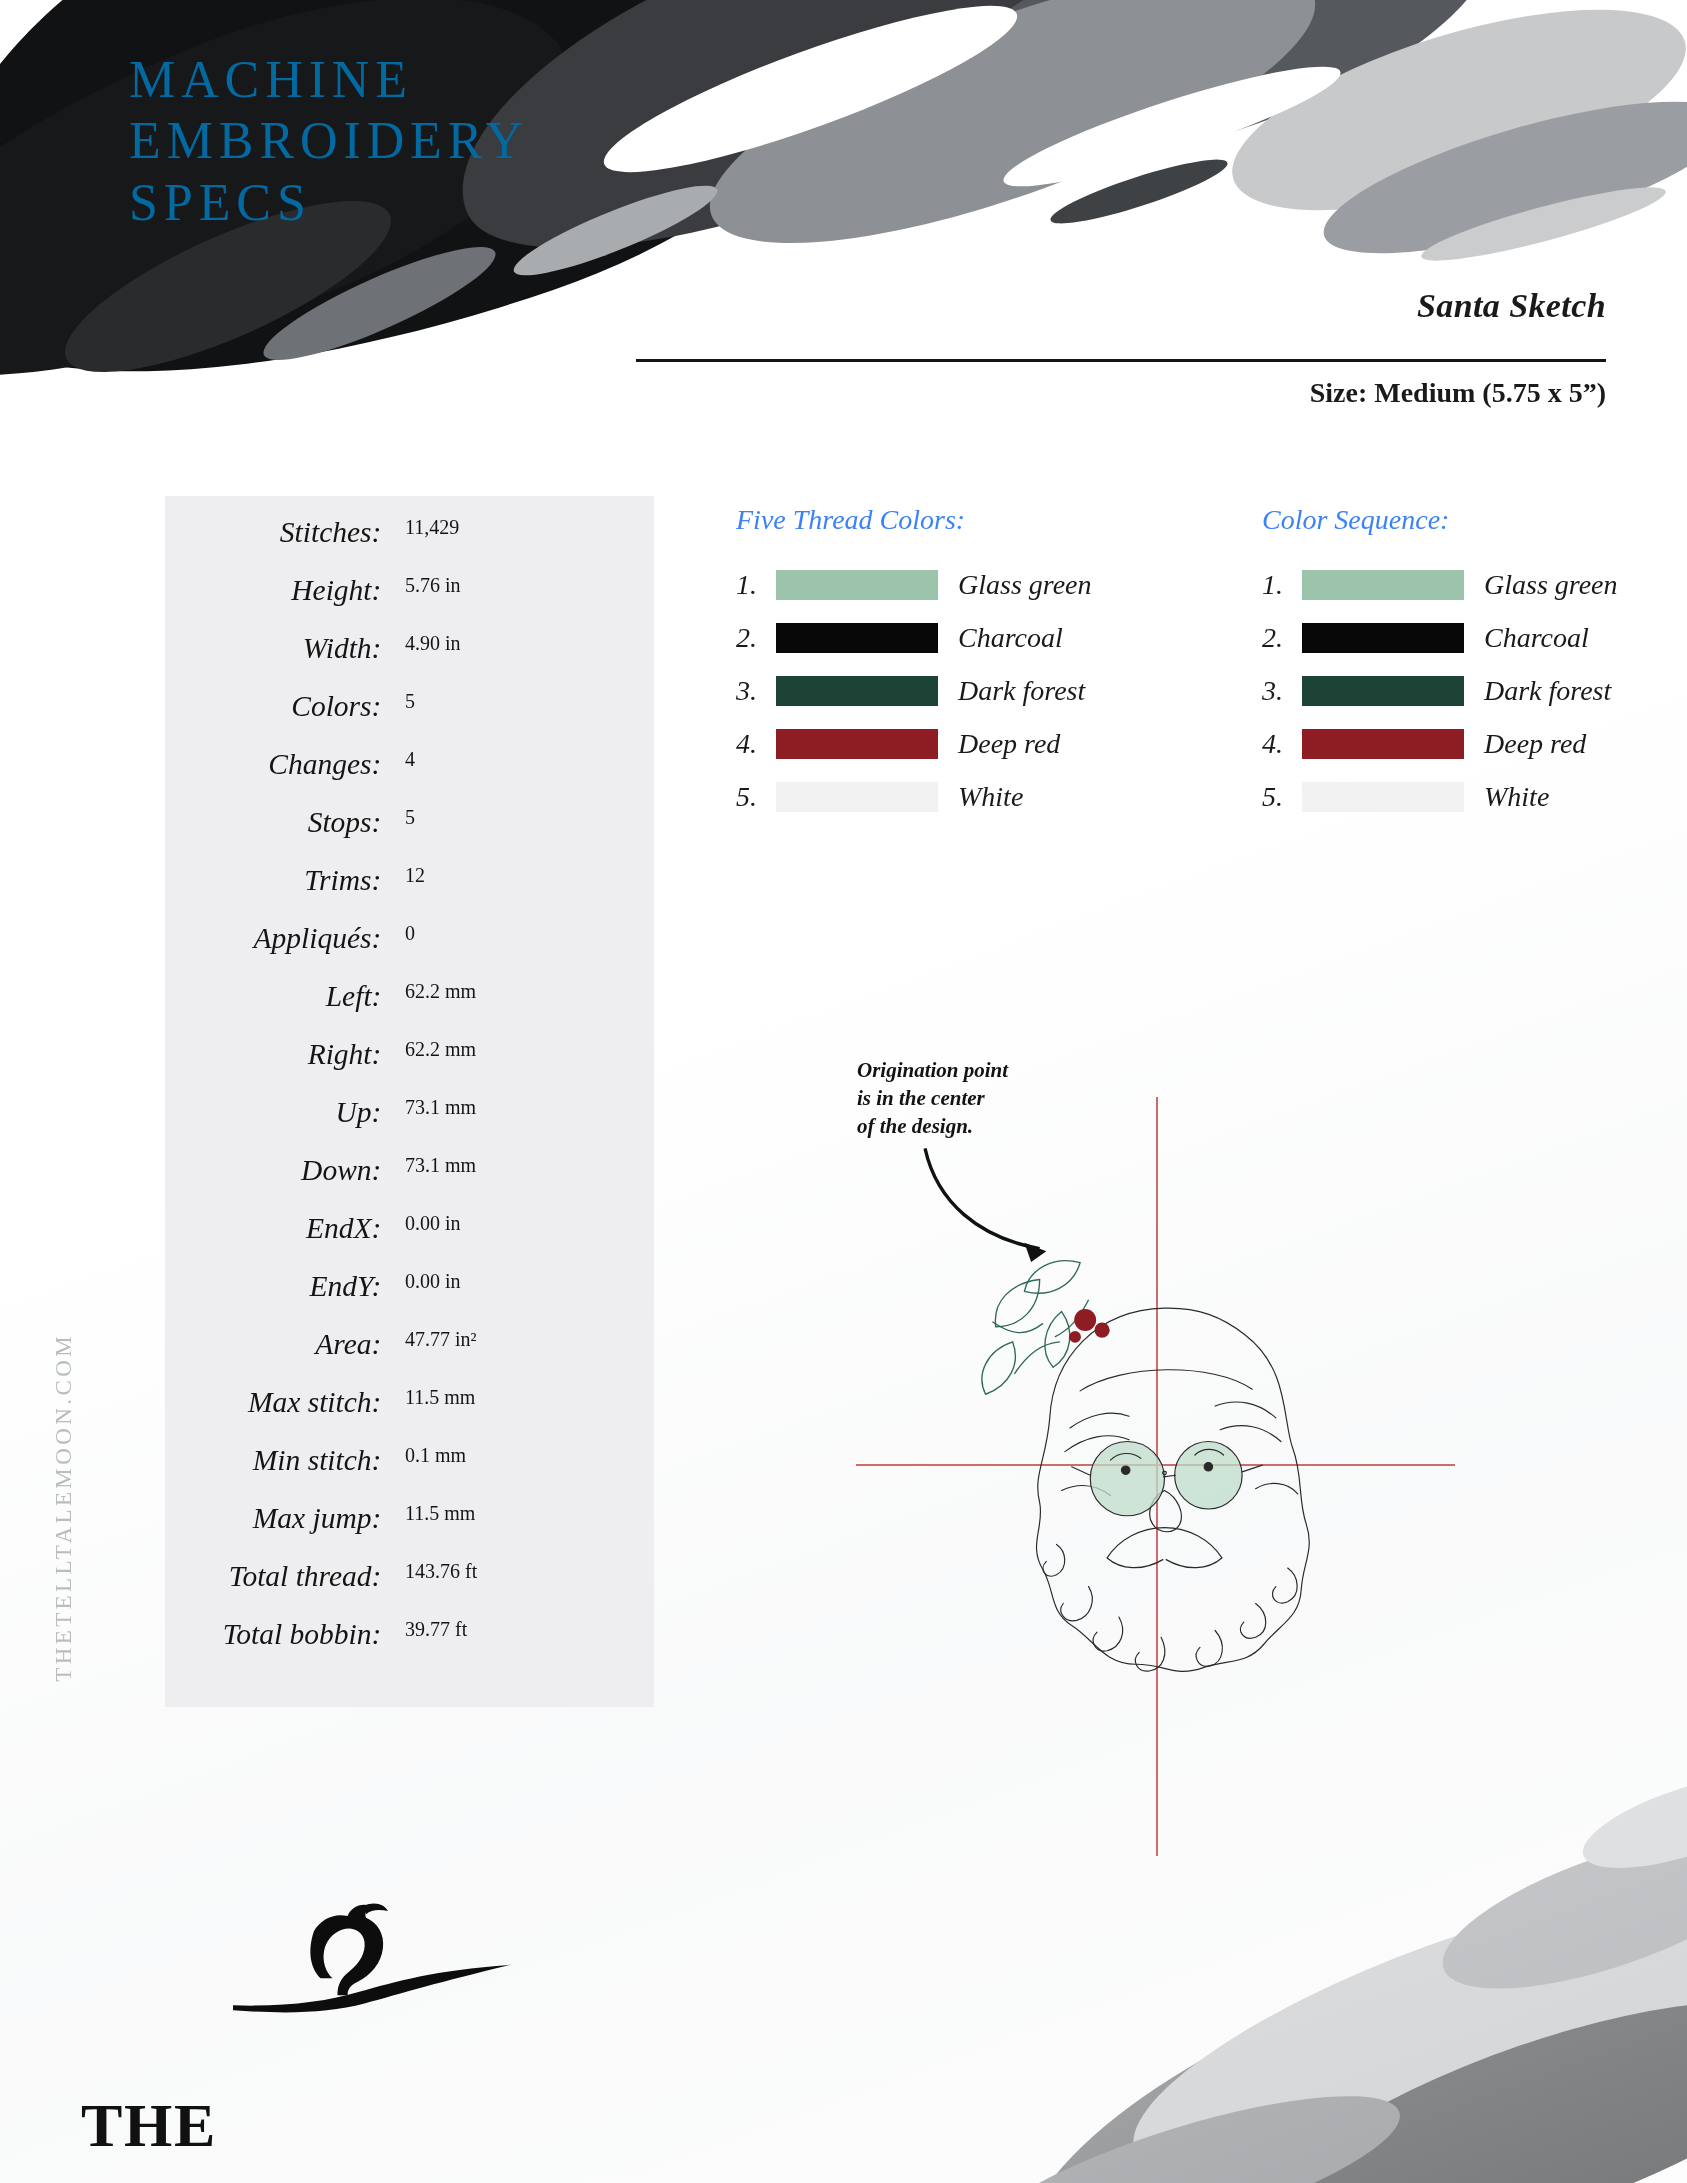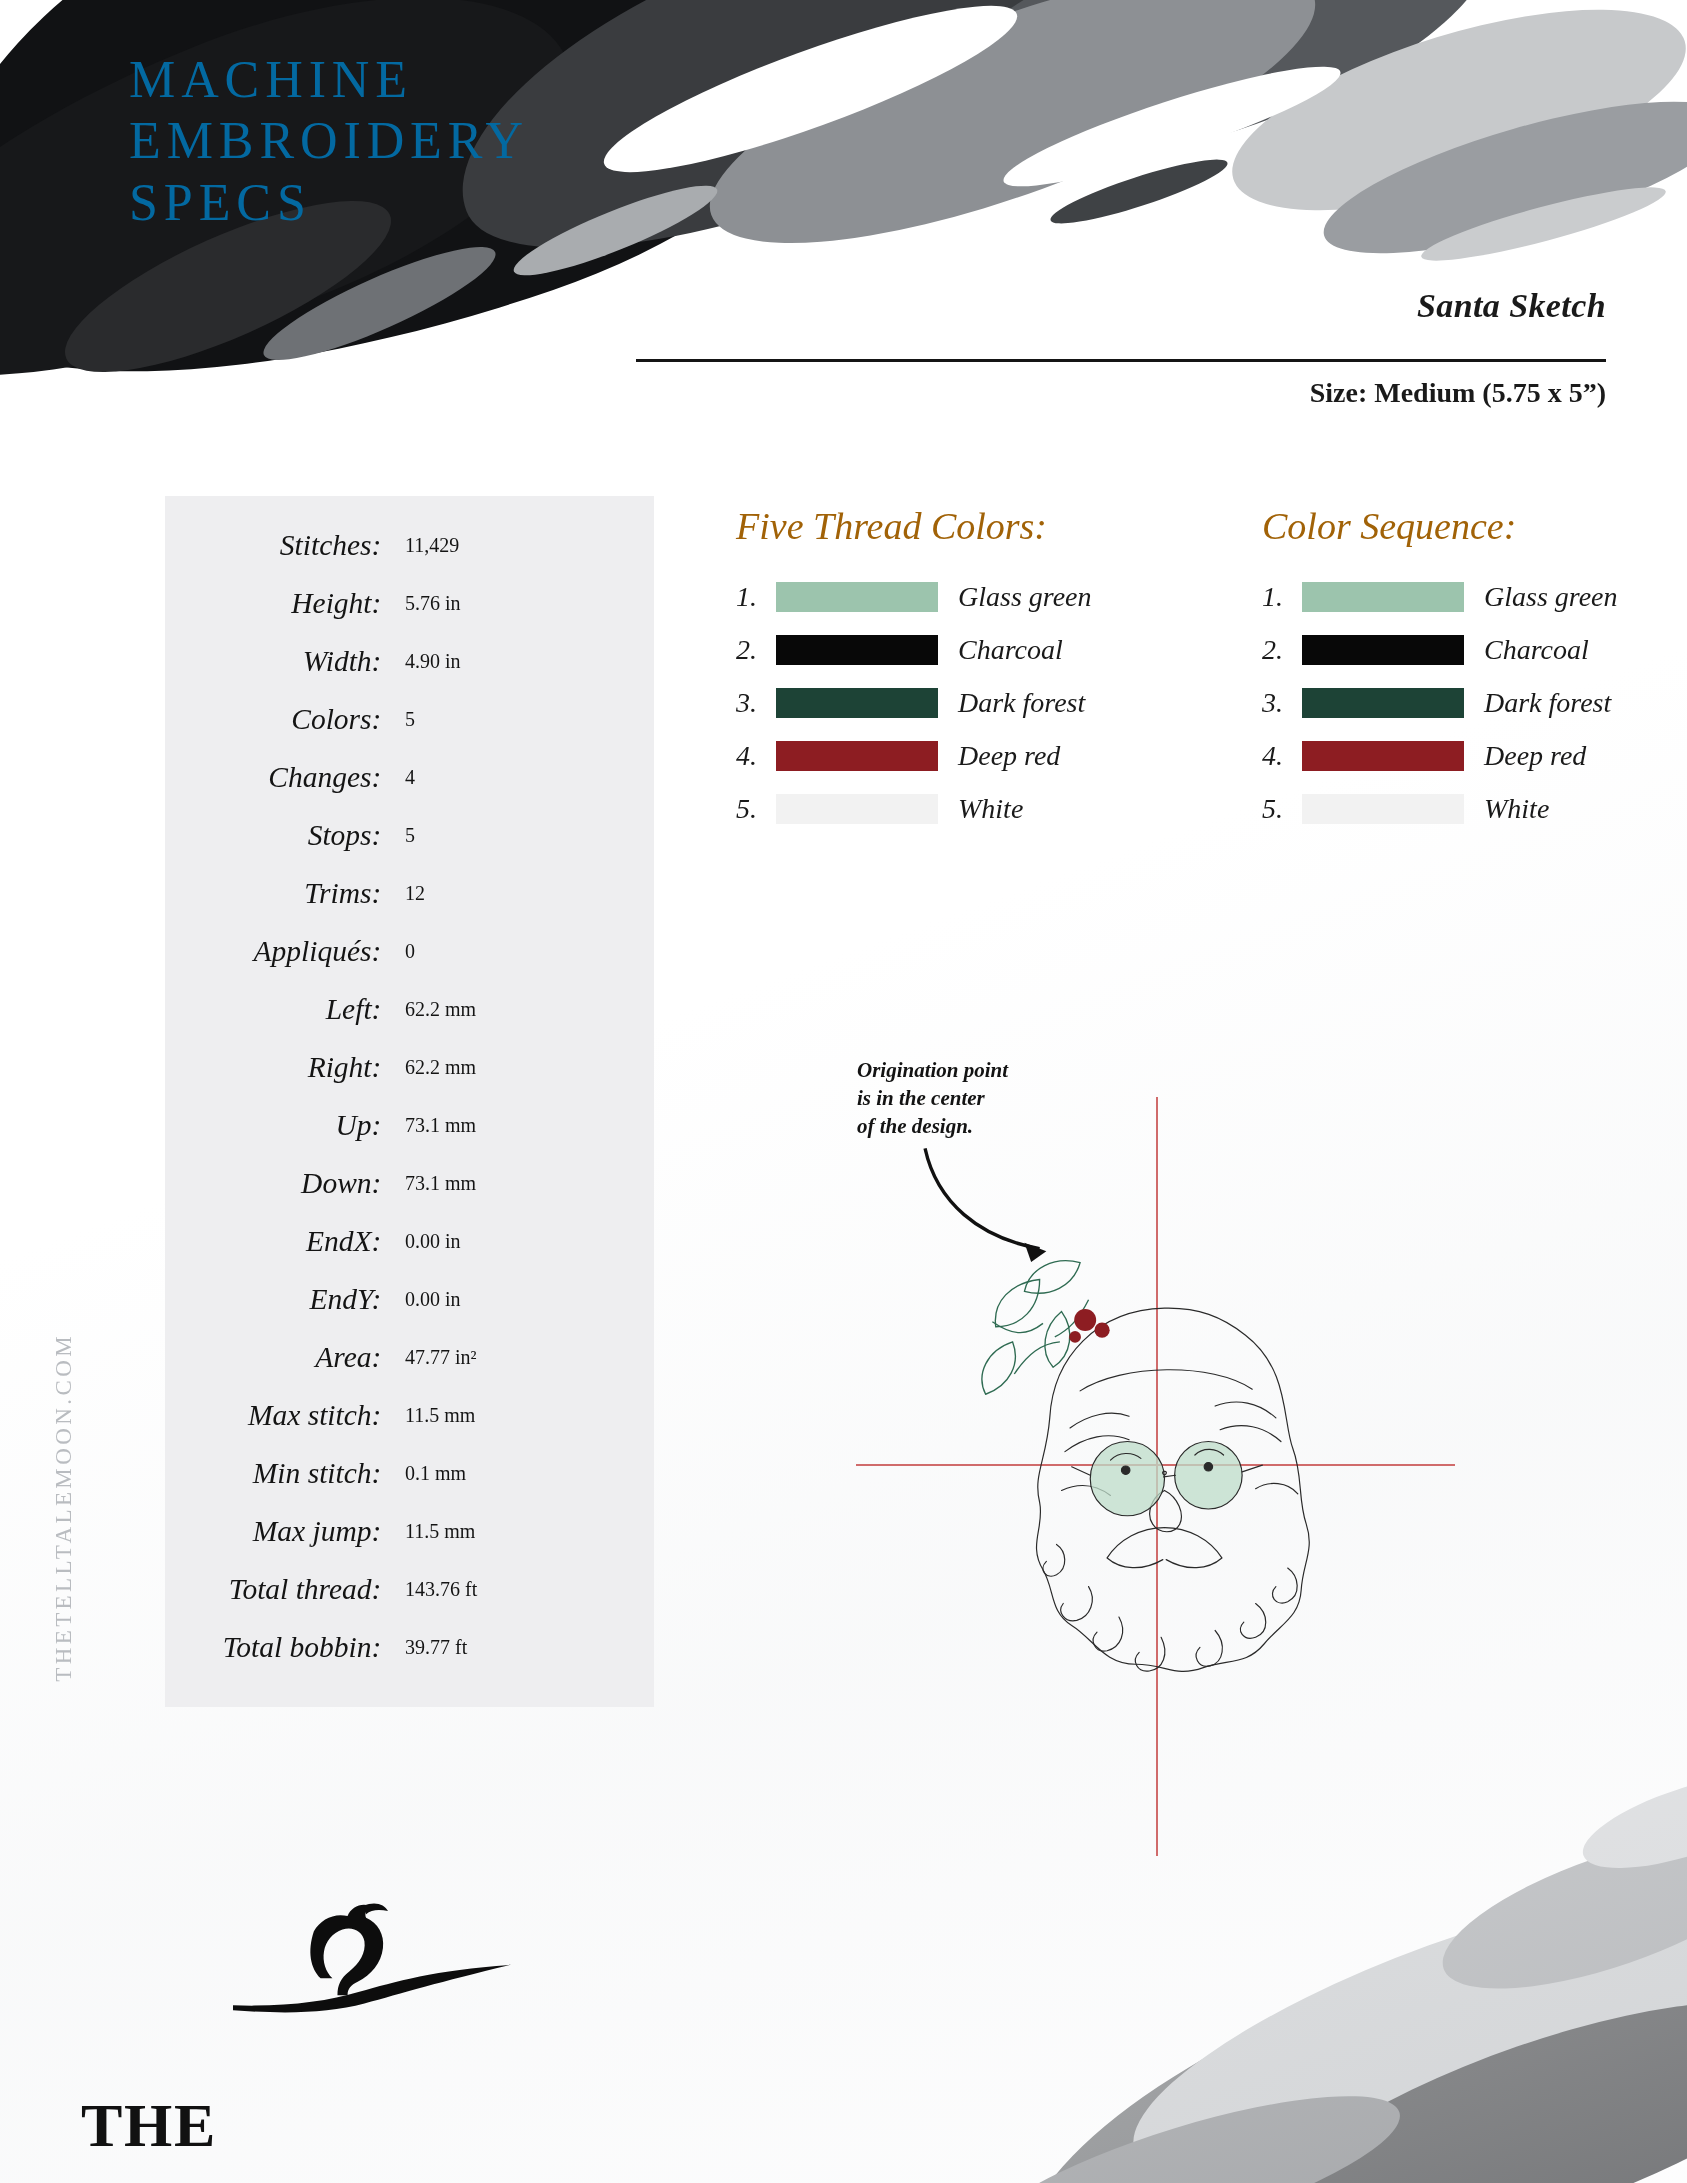--- a/index.html
+++ b/index.html
@@ -241,21 +241,21 @@
     background: #eeeef0;
   }
   .specs-table {
     position: absolute;
     left: 165px;
     top: 516px;
     width: 489px;
   }
   .spec-row {
     display: flex;
-    align-items: center;
+    align-items: flex-start;
     height: 58px;
   }
   .spec-label {
     width: 240px;
     text-align: right;
     padding-right: 23.6px;
     box-sizing: border-box;
     font-style: italic;
     font-size: 29.5px;
     color: #141414;
@@ -269,23 +269,23 @@
   .threads {
     position: absolute;
     left: 736px;
     top: 504px;
     display: flex;
     gap: 130px;
   }
   .thread-col { width: 396px; }
   .thread-head {
     font-style: italic;
-    font-size: 38px;
+    font-size: 28px;
     margin-bottom: 22px;
-    color: #a16207;
+    color: #3b82f6;
   }
   .thread-row {
     display: flex;
     align-items: center;
     height: 53px;
   }
   .thread-num {
     width: 40px;
     font-style: italic;
     font-size: 28px;

